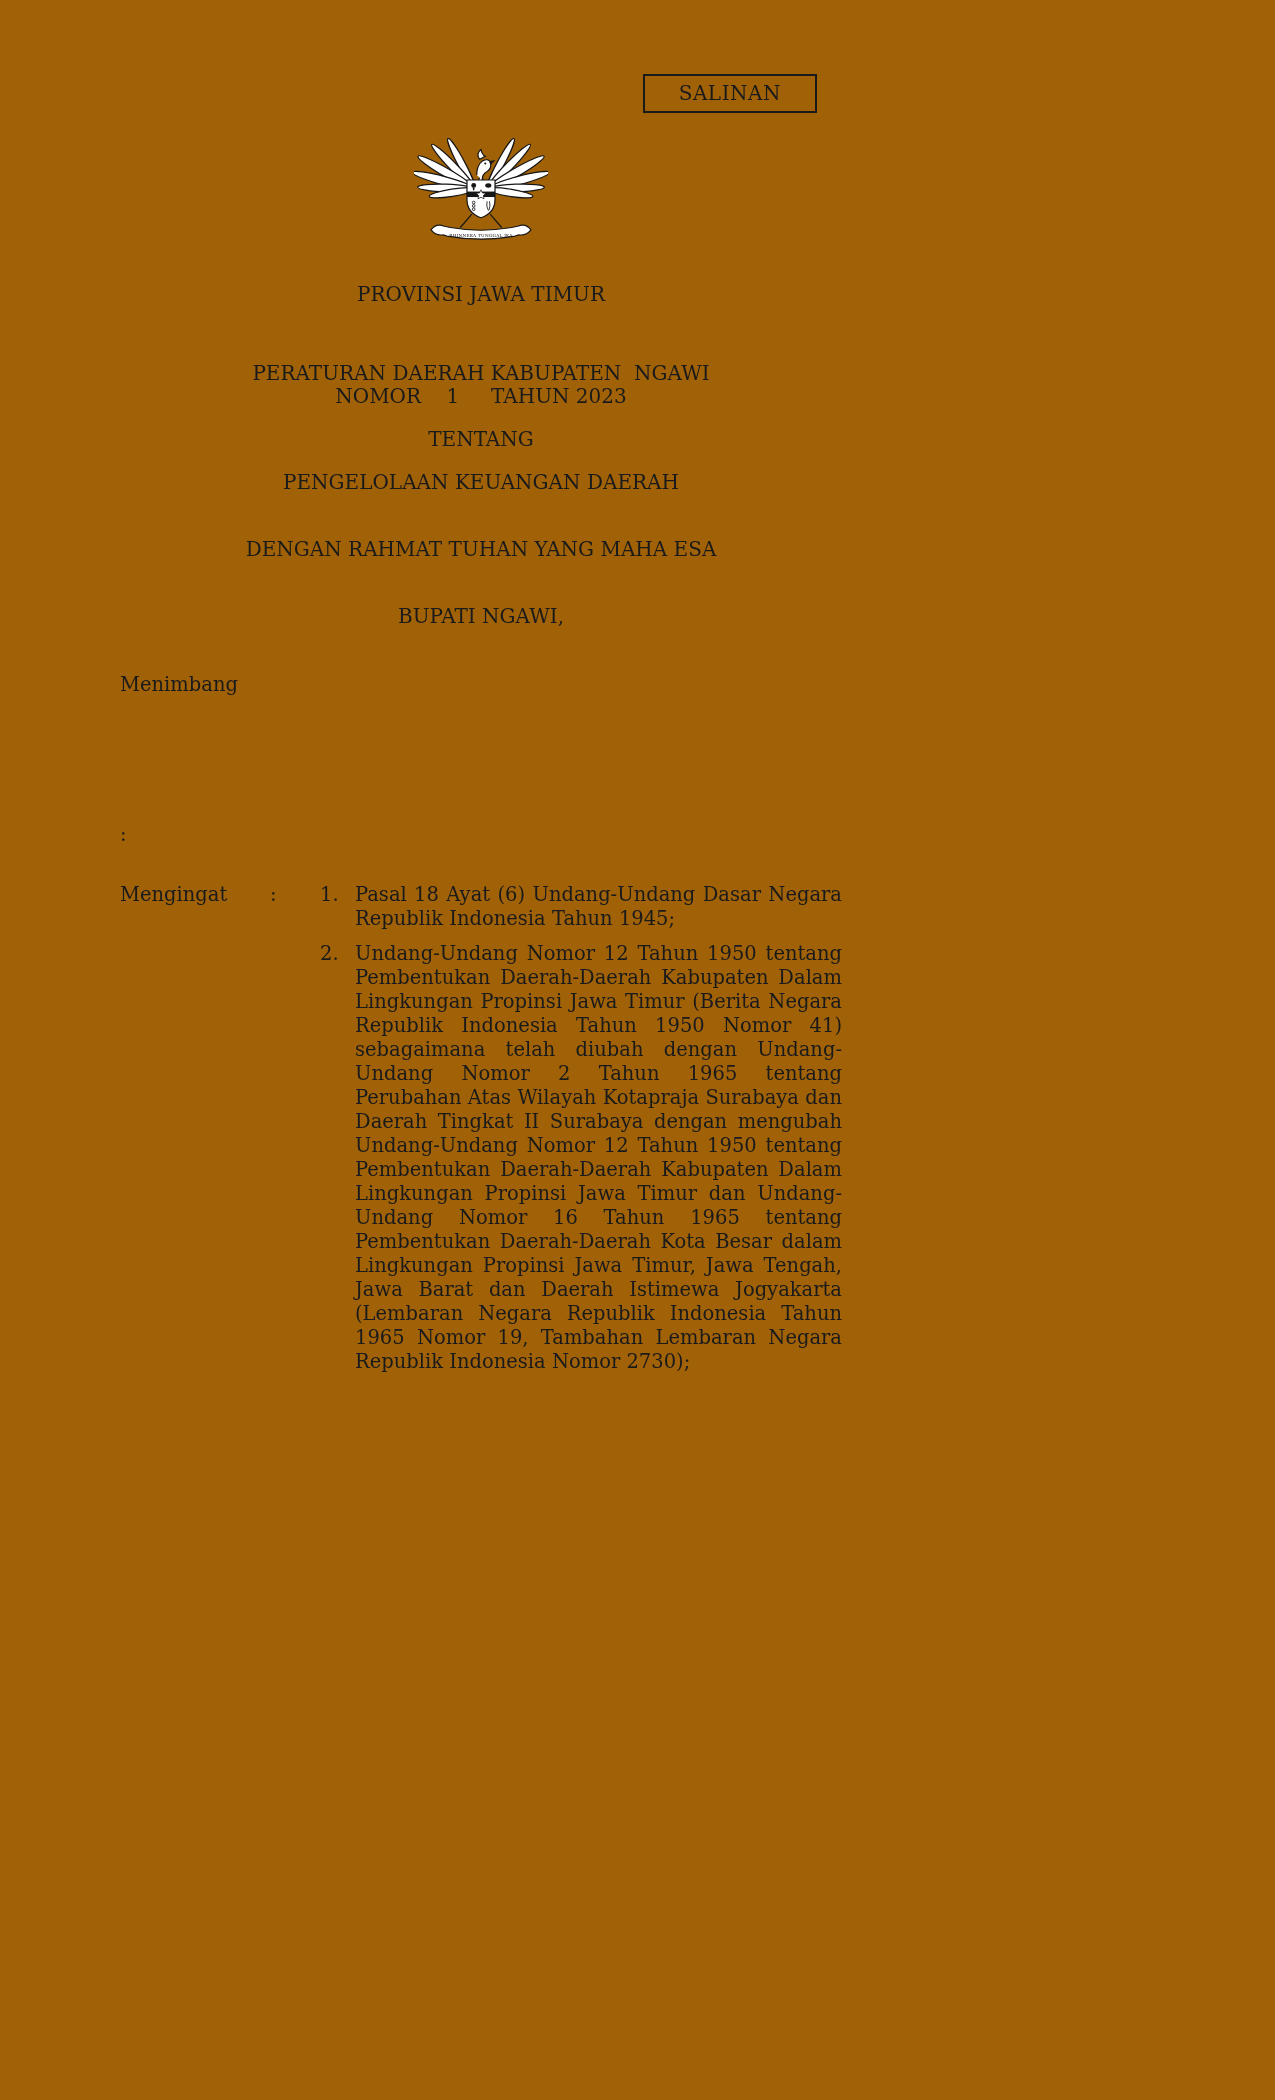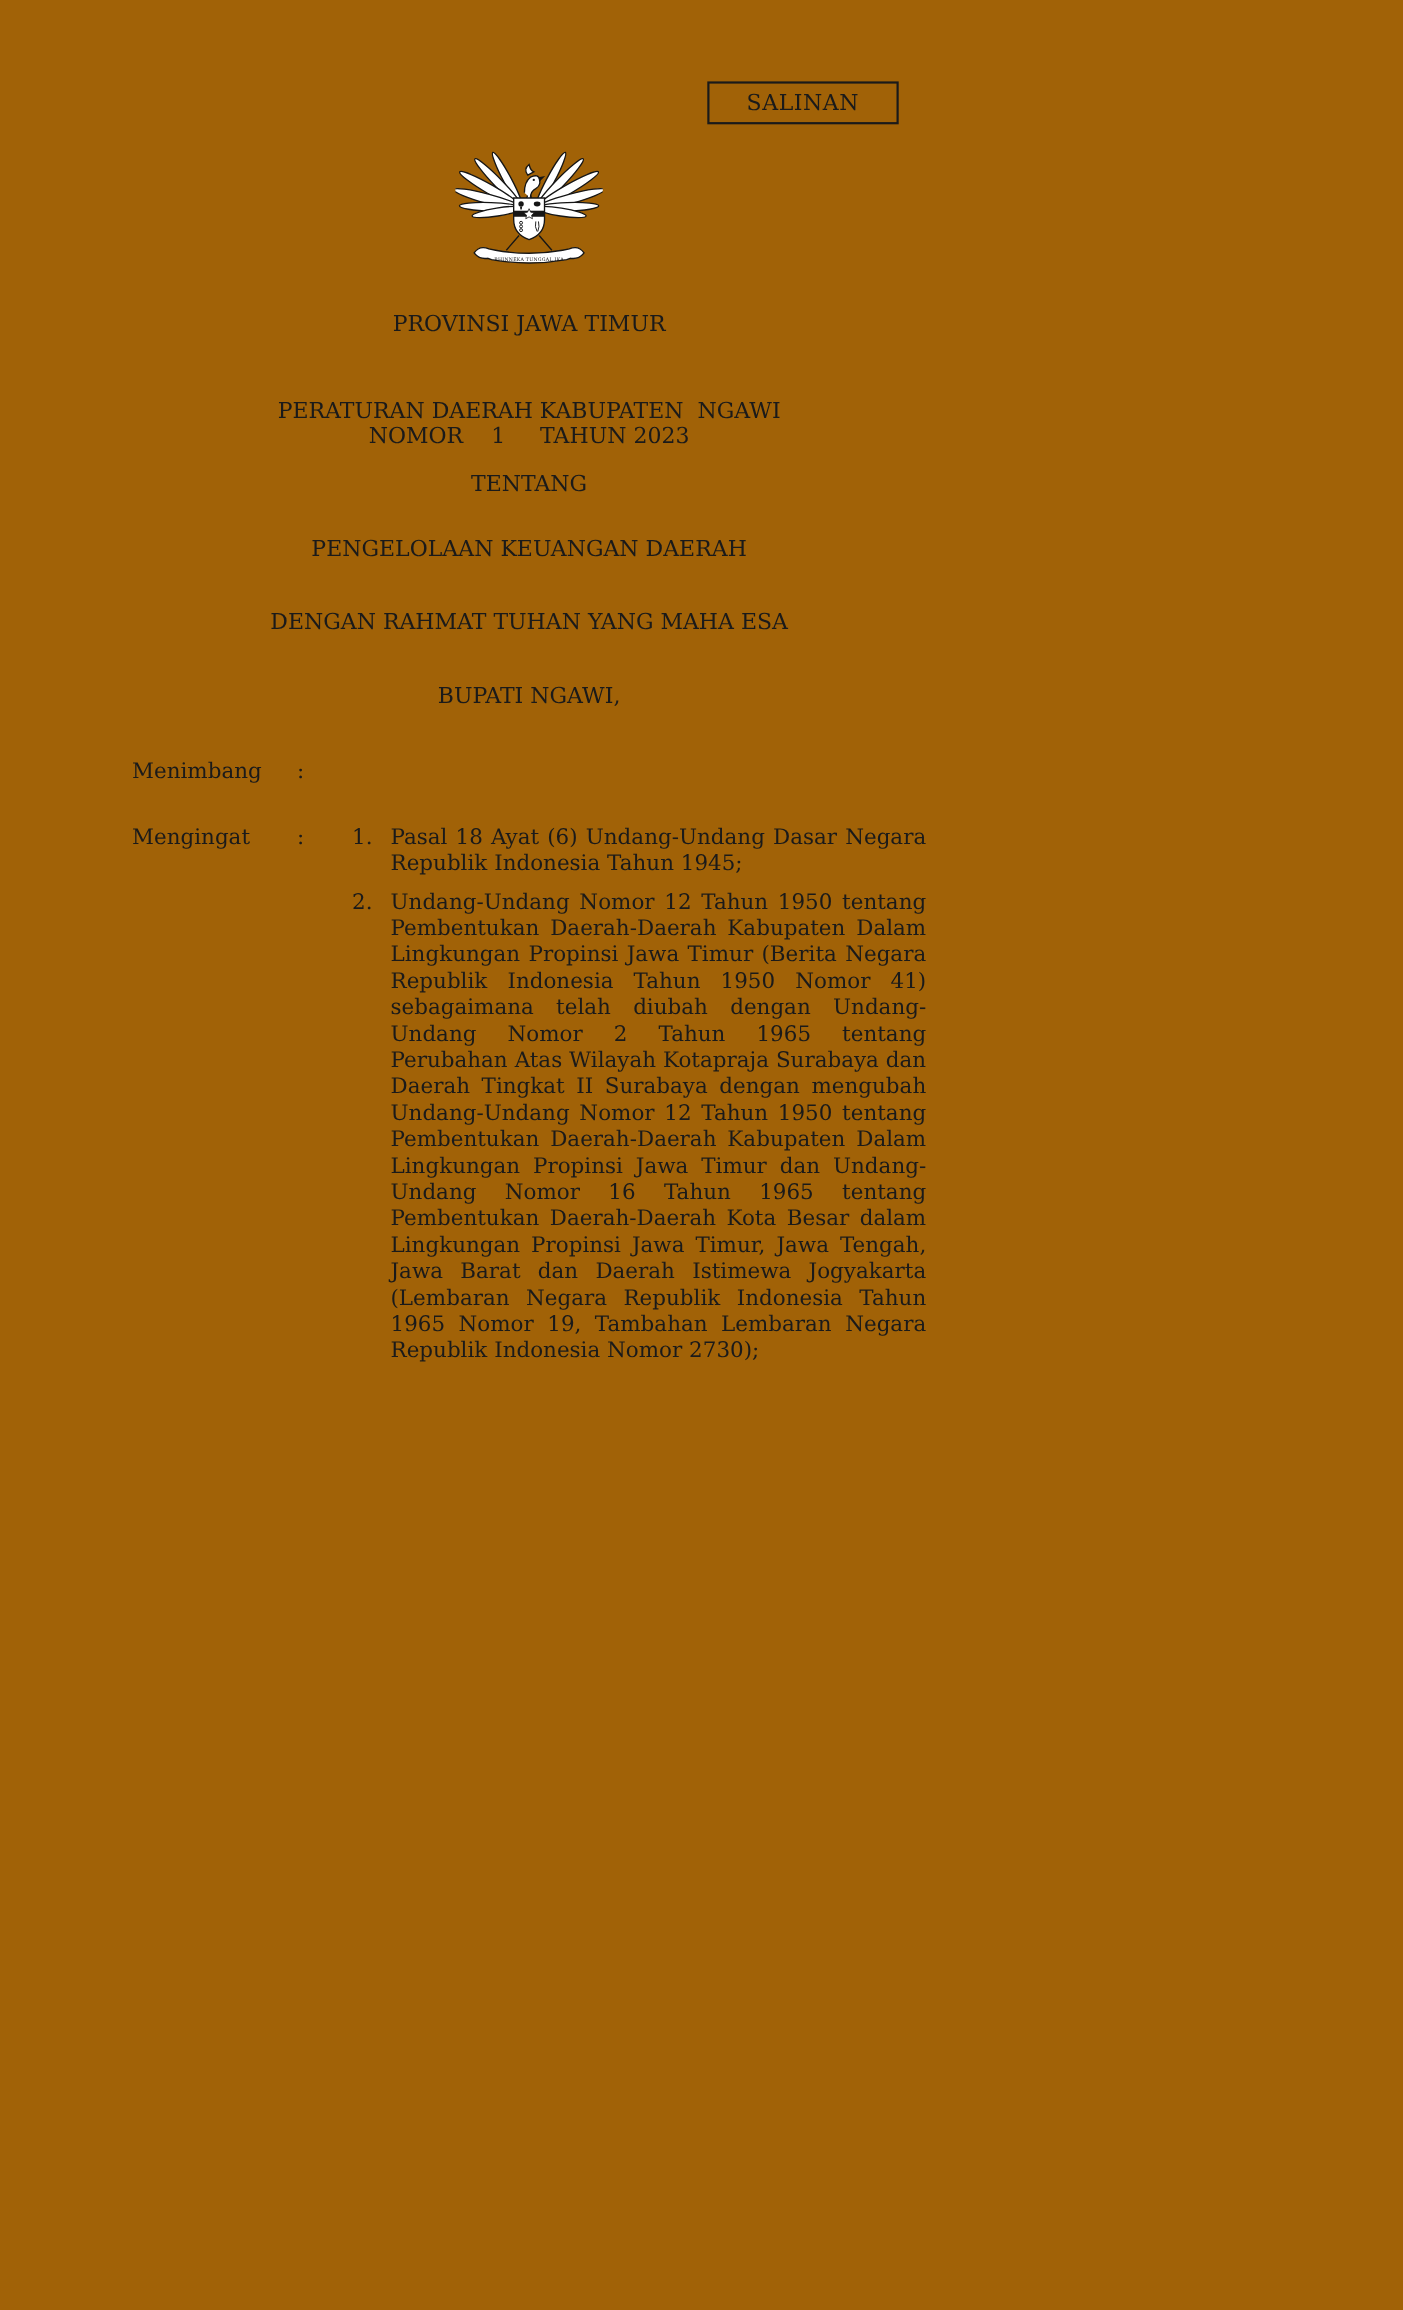--- a/index.html
+++ b/index.html
@@ -40,29 +40,29 @@
   }
   .center-line {
     text-align: center;
     font-size: 20px;
     line-height: 23px;
     white-space: pre-wrap;
   }
   .hdr { margin-top: 22px; }
   .title1 { margin-top: 56px; }
   .tentang { margin-top: 20px; }
-  .subject { margin-top: 36px; }
+  .subject { margin-top: 20px; }
   .invocation { margin-top: 44px; }
   .issuer { margin-top: 44px; text-align: center; }
   .block {
     display: flex;
     font-size: 19.5px;
     line-height: 24px;
   }
-  .block-menimbang { margin-top: 45px; }
+  .block-menimbang { margin-top: 45px; flex-direction: column; }
   .block-mengingat { margin-top: 36px; }
   .block .label {
     width: 150px;
     flex: 0 0 150px;
   }
   .block .colon {
     width: 17px;
     flex: 0 0 17px;
   }
   .block .body {

